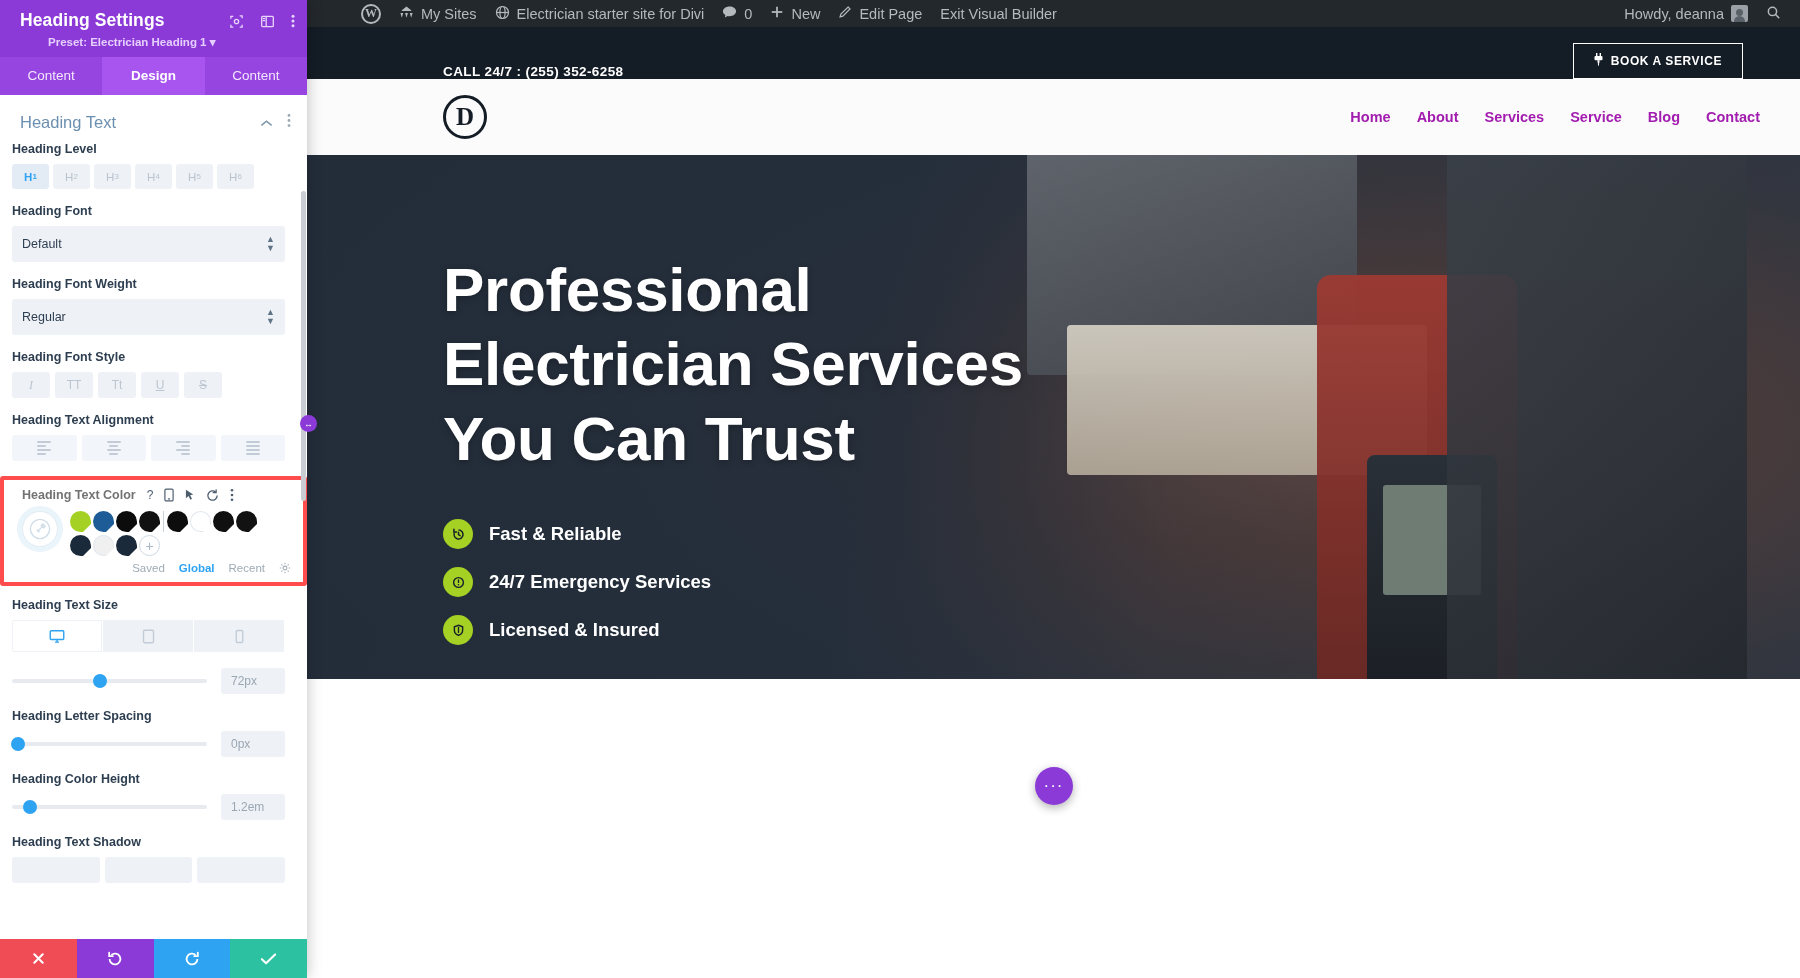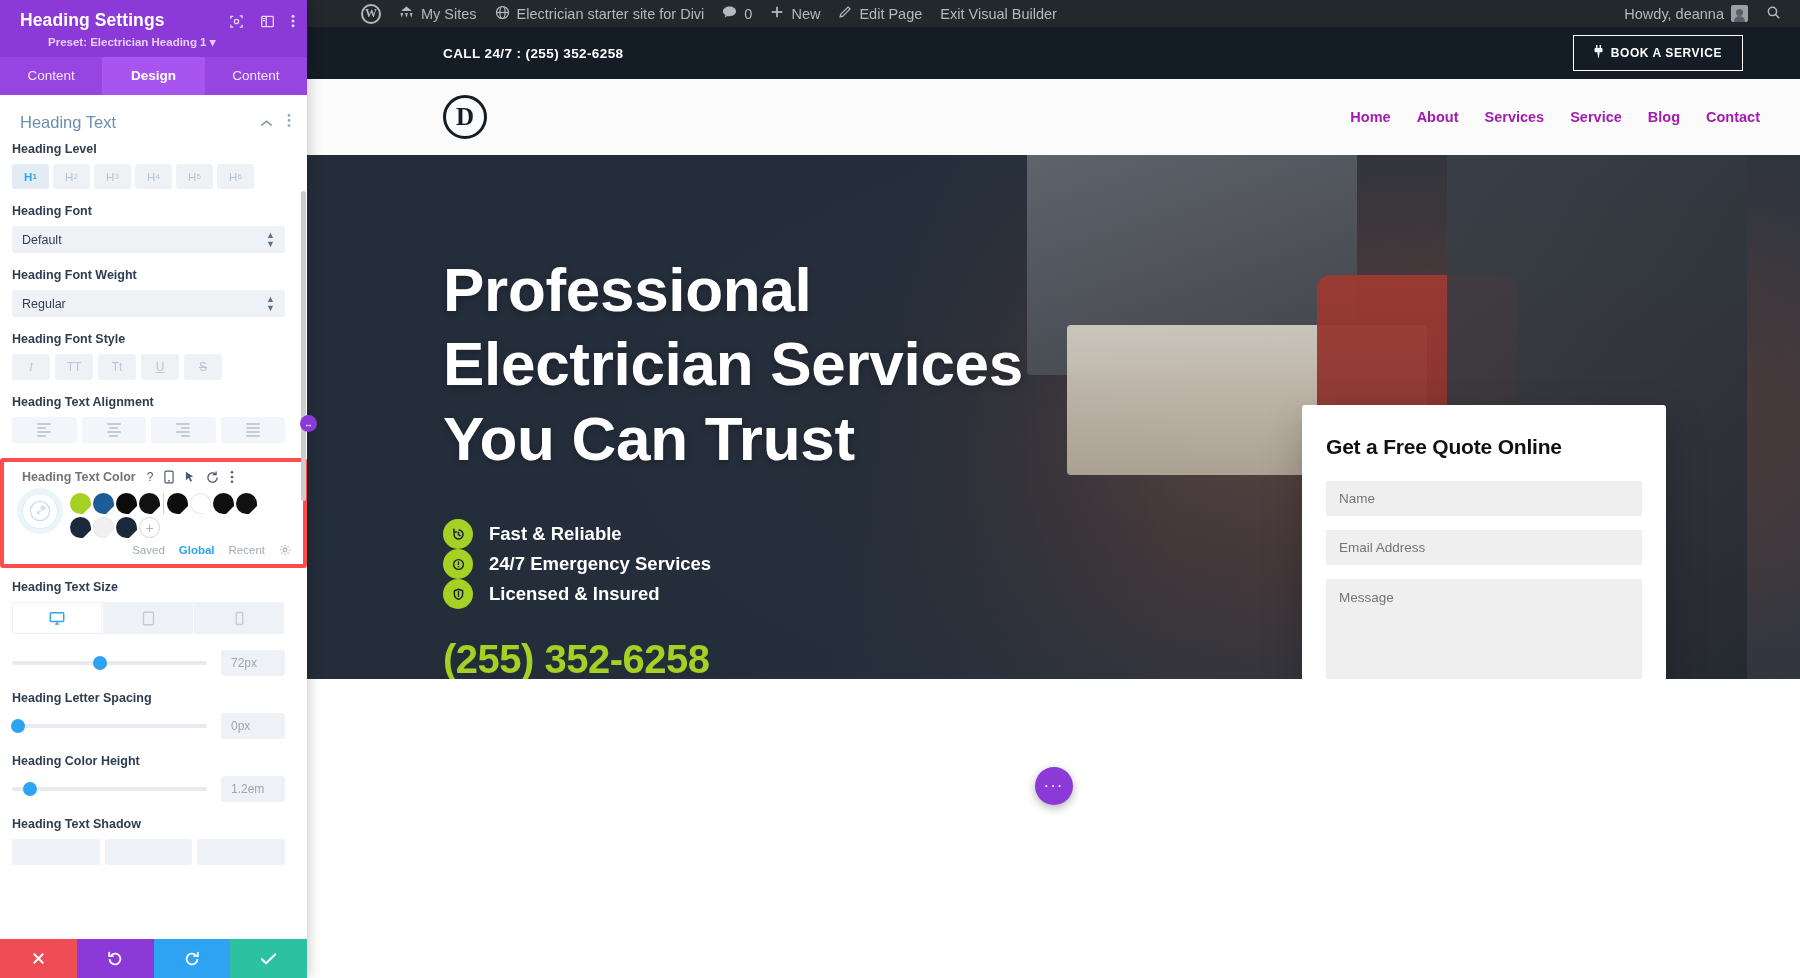--- a/index.html
+++ b/index.html
@@ -67,21 +67,21 @@
   .field-label { font-size: 12.5px; font-weight: bold; color: #2d3e50; margin-bottom: 8px; }
   .btn-group { display: flex; gap: 4px; }
   .bg-btn {
     background: #eef1f6; border-radius: 3px; height: 25px;
     display: flex; align-items: center; justify-content: center;
     font-size: 11.5px; color: #b9c4cf; cursor: pointer; min-width: 37px;
   }
   .bg-btn.active { background: #e3ecf5; color: #2ea3f2; font-weight: bold; }
   .bg-btn sub { font-size: 8px; }
   .select-box {
-    background: #eef1f6; border-radius: 3px; height: 27px;
+    background: #eef1f6; border-radius: 3px; height: 36px;
     display: flex; align-items: center; padding: 0 10px;
     font-size: 12.5px; color: #2d3e50; cursor: pointer;
   }
   .select-box .caret { margin-left: auto; color: #5f7385; font-size: 9px; line-height: 1; text-align:center; }
   .style-row { display: flex; gap: 5px; }
   .style-btn {
     background: #eef1f6; border-radius: 3px; height: 26px; width: 38px;
     display: flex; align-items: center; justify-content: center;
     font-size: 12px; color: #bcc6d1; cursor: pointer;
   }
@@ -178,21 +178,21 @@
     cursor: pointer;
   }
 
   
   .site {
     position: absolute; left: 307px; top: 27px; right: 0; bottom: 0;
     overflow: hidden; background: #fff;
   }
   .topbar {
     height: 52px; background: #141c26;
-    display: flex; align-items: center; padding: 0 57px 0 136px;
+    display: flex; align-items: flex-end; padding: 0 57px 0 136px;
   }
   .topbar-phone {
     color: #fff; font-size: 13.5px; font-weight: bold; letter-spacing: .4px;
     font-family: "Liberation Sans Narrow", "Liberation Sans", sans-serif;
   }
   .book-btn {
     margin-left: auto; border: 1px solid #fff; color: #fff;
     padding: 9px 20px; font-size: 12px; font-weight: bold; letter-spacing: .6px;
     display: flex; align-items: center; gap: 8px; cursor: pointer;
   }
@@ -218,21 +218,21 @@
     overflow: hidden;
   }
   .hero-photo { position: absolute; inset: 0; overflow: hidden; }
   .hp-box { position: absolute; border-radius: 4px; }
   .hero-inner { position: relative; display: flex; padding: 98px 57px 0 136px; height: 100%; }
   .hero-left { width: 640px; }
   .hero-h1 {
     font-size: 62px; line-height: 1.2em; font-weight: bold; color: #fff;
     letter-spacing: -.3px; text-shadow: 0 2px 7px rgba(0,0,0,.28);
   }
-  .hero-features { margin-top: 43px; display: flex; flex-direction: column; }
+  .hero-features { margin-top: 43px; display: flex; flex-direction: column; gap: 18px; }
   .feat { display: flex; align-items: center; gap: 16px; }
   .feat-ico {
     width: 30px; height: 30px; border-radius: 50%; background: #a4d123;
     display: flex; align-items: center; justify-content: center;
     color: #16202b; font-size: 15px; flex: 0 0 30px;
   }
   .feat-text { font-size: 18.5px; font-weight: bold; color: #fff; }
   .hero-phone {
     margin-top: 28px; font-size: 40px; font-weight: bold; color: #a4d123;
     letter-spacing: -.5px;
@@ -349,27 +349,20 @@
                 </svg>
             </span>
             <span class="feat-text">Licensed &amp; Insured</span>
           </div>
         </div>
 
         <div class="hero-phone">(255) 352-6258</div>
       </div>
     </div>
 
-    <div class="quote-card">
-      <div class="quote-title">Get a Free Quote Online</div>
-      <input class="q-input" placeholder="Name" style="">
-      <input class="q-input" placeholder="Email Address" style="">
-      <textarea class="q-textarea" placeholder="Message" style=""></textarea>
-      <button class="q-submit">SUBMIT</button>
-    </div>
 
     <div class="white-strip"></div>
     <div class="fab">···</div>
   </div>
 </div>
 
 <div class="wp-adminbar">
   <div class="wp-ab-left">
     <div class="ab-item">
       <span class="wp-logo-circle">W</span>

